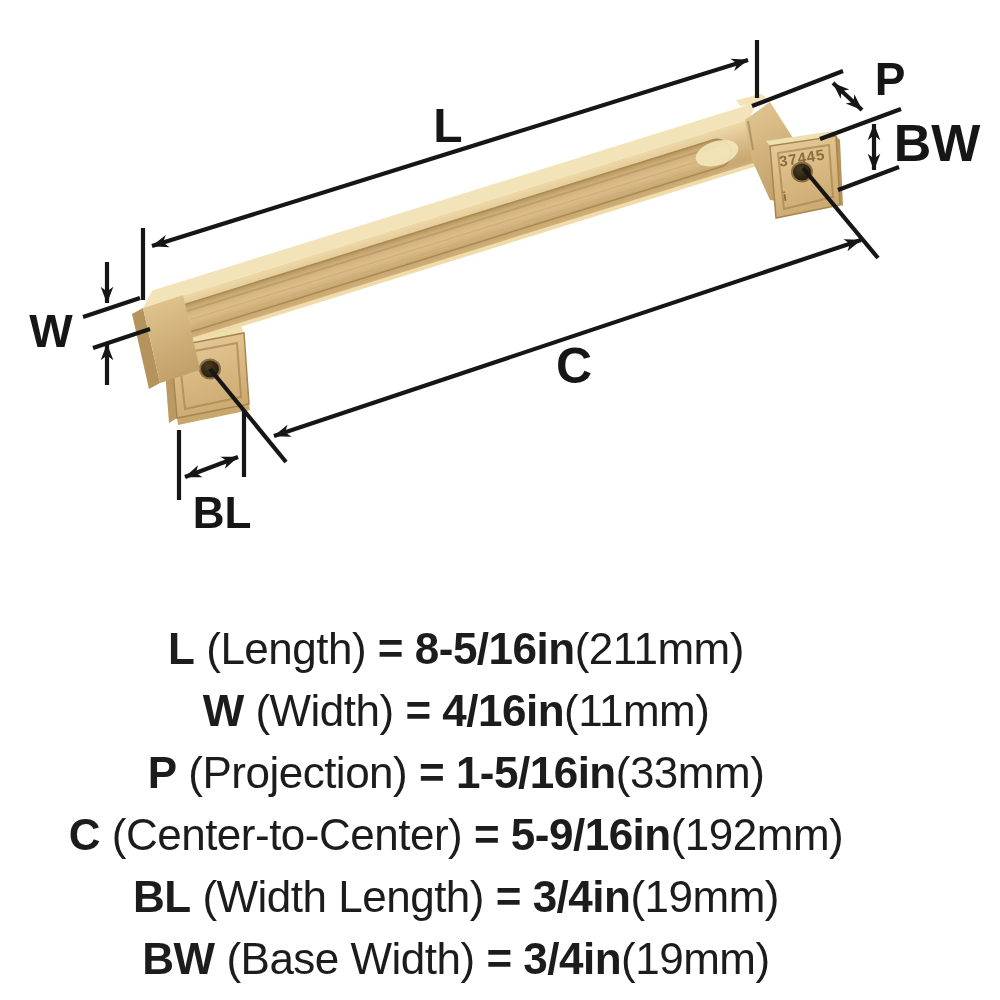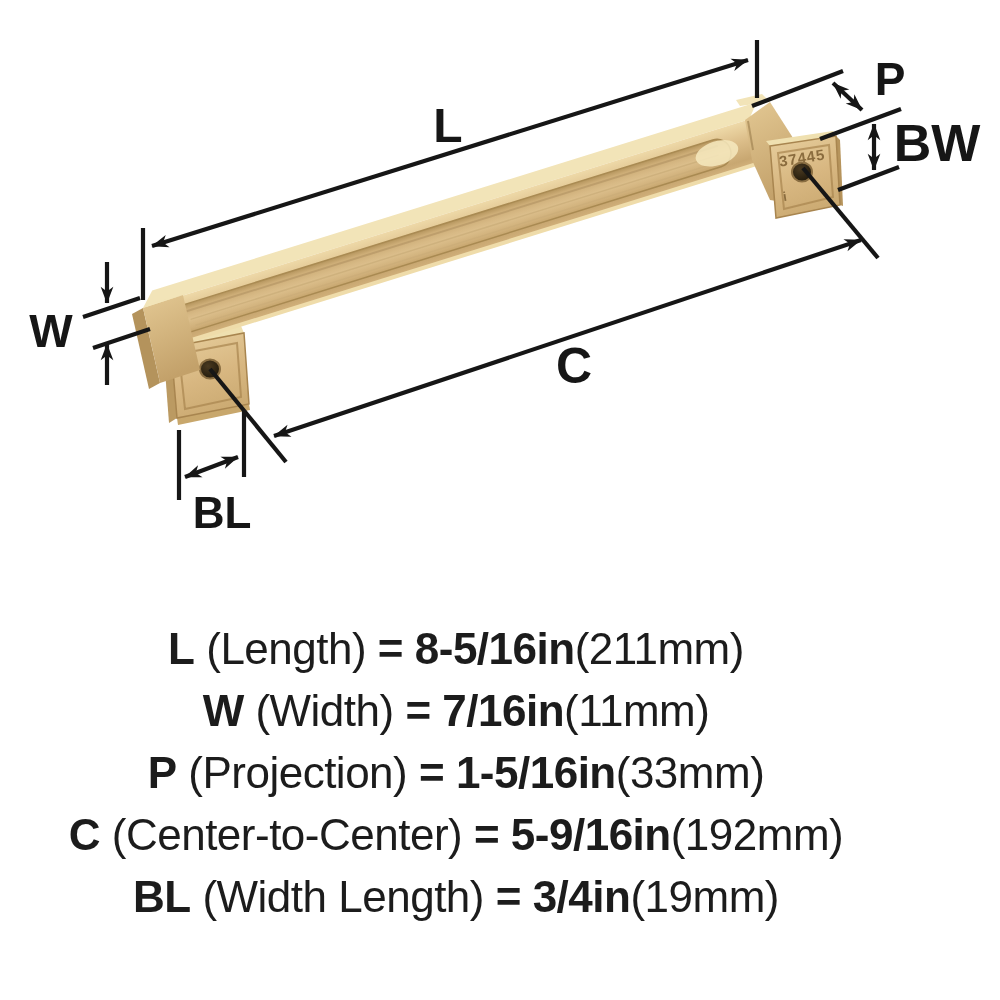--- a/index.html
+++ b/index.html
@@ -152,19 +152,20 @@
     <text class="dim-label" x="448" y="142" font-size="48" text-anchor="middle">L</text>
     <text class="dim-label" x="51" y="347" font-size="46" text-anchor="middle">W</text>
     <text class="dim-label" x="890" y="95" font-size="46" text-anchor="middle">P</text>
     <text class="dim-label" x="937" y="161" font-size="52" text-anchor="middle">BW</text>
     <text class="dim-label" x="574" y="383" font-size="50" text-anchor="middle">C</text>
     <text class="dim-label" x="222" y="528" font-size="44" text-anchor="middle">BL</text>
   </svg>
 
   <div class="spec-list">
     <div class="spec-line"><b>L</b><span> (Length) </span><b>= 8-5/16in</b><span>(211mm)</span></div>
-    <div class="spec-line"><b>W</b><span> (Width) </span><b>= 7/16in</b><span>(11mm)</span></div>
+    <div class="spec-line"><b>W</b><span> (Width) </span><b>= 4/16in</b><span>(11mm)</span></div>
     <div class="spec-line"><b>P</b><span> (Projection) </span><b>= 1-5/16in</b><span>(33mm)</span></div>
     <div class="spec-line"><b>C</b><span> (Center-to-Center) </span><b>= 5-9/16in</b><span>(192mm)</span></div>
     <div class="spec-line"><b>BL</b><span> (Width Length) </span><b>= 3/4in</b><span>(19mm)</span></div>
+    <div class="spec-line"><b>BW</b><span> (Base Width) </span><b>= 3/4in</b><span>(19mm)</span></div>
   </div>
 
 </div>
 
 </body></html>

